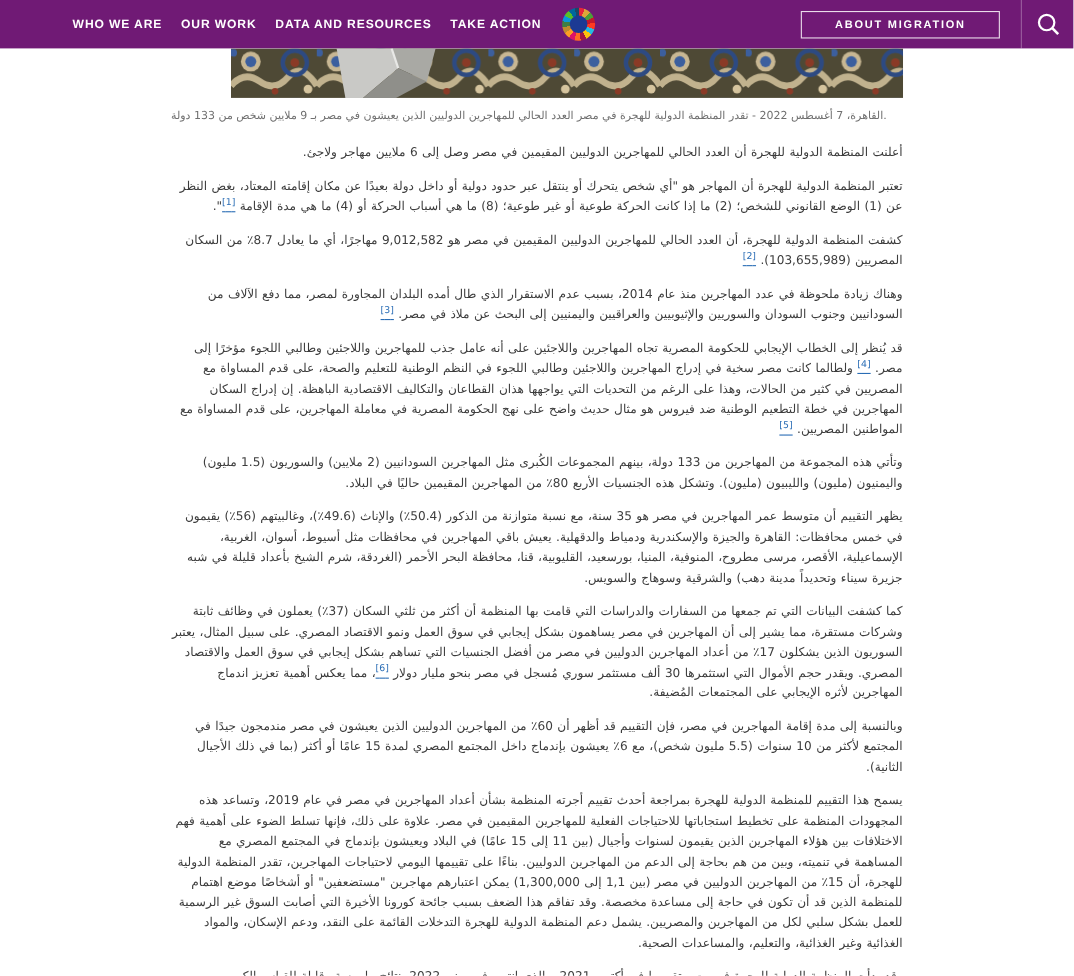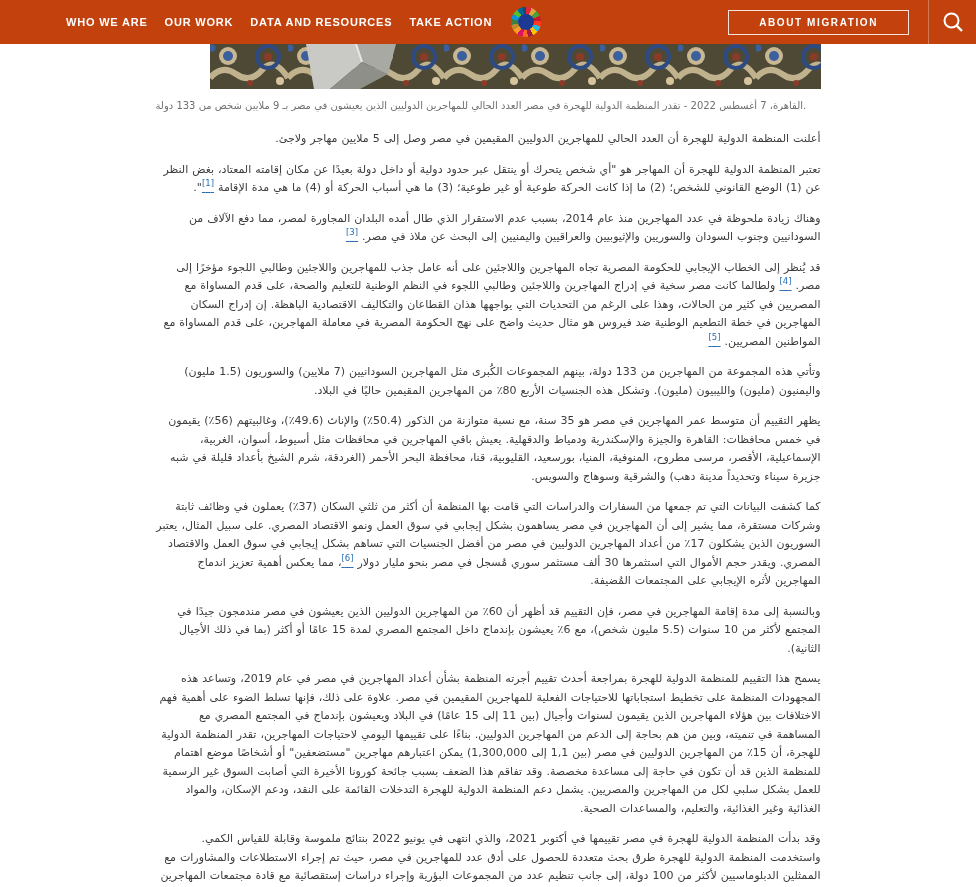--- a/index.html
+++ b/index.html
@@ -5,21 +5,21 @@
   * { box-sizing: border-box; }
   html, body { margin: 0; padding: 0; }
   body {
     width: 976px; height: 887px; overflow: hidden;
     background: #ffffff;
     font-family: "DejaVu Sans", sans-serif;
   }
 
   
   header.navbar {
-    height: 44px; background: #c2410c;
+    height: 44px; background: #701a75;
     display: flex; align-items: center;
     padding-left: 66px;
   }
   .nav-items { display: flex; align-items: center; }
   .nav-item {
     color: #ffffff;
     font-family: "Liberation Sans", sans-serif;
     font-weight: bold; font-size: 11px; letter-spacing: 0.8px;
     margin-right: 17px; white-space: nowrap; cursor: pointer;
     text-transform: uppercase;
@@ -111,24 +111,25 @@
       </defs>
       <rect width="611" height="45" fill="url(#cpt)"></rect>
       <polygon points="96,0 146,0 152,18 120,45 104,45" fill="#c9c9c6"></polygon>
       <polygon points="146,0 186,0 178,30 152,18" fill="#a9a9a4"></polygon>
       <polygon points="152,18 178,30 150,45 120,45" fill="#8f8f8a"></polygon>
       <line x1="146" y1="0" x2="152" y2="18" stroke="#e8e8e6" stroke-width="2"></line>
     </svg>
   </figure>
   <p class="hero-caption">.القاهرة، 7 أغسطس 2022 - تقدر المنظمة الدولية للهجرة في مصر العدد الحالي للمهاجرين الدوليين الذين يعيشون في مصر بـ 9 ملايين شخص من 133 دولة</p>
   <article class="article-body">
-      <p class="para"><span>أعلنت المنظمة الدولية للهجرة أن العدد الحالي للمهاجرين الدوليين المقيمين في مصر وصل إلى 5 ملايين مهاجر ولاجئ.</span></p>
-      <p class="para"><span>تعتبر المنظمة الدولية للهجرة أن المهاجر هو "أي شخص يتحرك أو ينتقل عبر حدود دولية أو داخل دولة بعيدًا عن مكان إقامته المعتاد، بغض النظر عن (1) الوضع القانوني للشخص؛ (2) ما إذا كانت الحركة طوعية أو غير طوعية؛ (3) ما هي أسباب الحركة أو (4) ما هي مدة الإقامة </span><a class="footnote"><sup>[1]</sup></a><span>".</span></p>
+      <p class="para"><span>أعلنت المنظمة الدولية للهجرة أن العدد الحالي للمهاجرين الدوليين المقيمين في مصر وصل إلى 6 ملايين مهاجر ولاجئ.</span></p>
+      <p class="para"><span>تعتبر المنظمة الدولية للهجرة أن المهاجر هو "أي شخص يتحرك أو ينتقل عبر حدود دولية أو داخل دولة بعيدًا عن مكان إقامته المعتاد، بغض النظر عن (1) الوضع القانوني للشخص؛ (2) ما إذا كانت الحركة طوعية أو غير طوعية؛ (8) ما هي أسباب الحركة أو (4) ما هي مدة الإقامة </span><a class="footnote"><sup>[1]</sup></a><span>".</span></p>
+      <p class="para"><span>كشفت المنظمة الدولية للهجرة، أن العدد الحالي للمهاجرين الدوليين المقيمين في مصر هو 9,012,582 مهاجرًا، أي ما يعادل 8.7٪ من السكان المصريين (103,655,989). </span><a class="footnote"><sup>[2]</sup></a></p>
       <p class="para"><span>وهناك زيادة ملحوظة في عدد المهاجرين منذ عام 2014، بسبب عدم الاستقرار الذي طال أمده البلدان المجاورة لمصر، مما دفع الآلاف من السودانيين وجنوب السودان والسوريين والإثيوبيين والعراقيين واليمنيين إلى البحث عن ملاذ في مصر. </span><a class="footnote"><sup>[3]</sup></a></p>
       <p class="para"><span>قد يُنظر إلى الخطاب الإيجابي للحكومة المصرية تجاه المهاجرين واللاجئين على أنه عامل جذب للمهاجرين واللاجئين وطالبي اللجوء مؤخرًا إلى مصر. </span><a class="footnote"><sup>[4]</sup></a><span> ولطالما كانت مصر سخية في إدراج المهاجرين واللاجئين وطالبي اللجوء في النظم الوطنية للتعليم والصحة، على قدم المساواة مع المصريين في كثير من الحالات، وهذا على الرغم من التحديات التي يواجهها هذان القطاعان والتكاليف الاقتصادية الباهظة. إن إدراج السكان المهاجرين في خطة التطعيم الوطنية ضد فيروس هو مثال حديث واضح على نهج الحكومة المصرية في معاملة المهاجرين، على قدم المساواة مع المواطنين المصريين. </span><a class="footnote"><sup>[5]</sup></a></p>
-      <p class="para"><span>وتأتي هذه المجموعة من المهاجرين من 133 دولة، بينهم المجموعات الكُبرى مثل المهاجرين السودانيين (7 ملايين) والسوريون (1.5 مليون) واليمنيون (مليون) والليبيون (مليون). وتشكل هذه الجنسيات الأربع 80٪ من المهاجرين المقيمين حاليًا في البلاد.</span></p>
+      <p class="para"><span>وتأتي هذه المجموعة من المهاجرين من 133 دولة، بينهم المجموعات الكُبرى مثل المهاجرين السودانيين (2 ملايين) والسوريون (1.5 مليون) واليمنيون (مليون) والليبيون (مليون). وتشكل هذه الجنسيات الأربع 80٪ من المهاجرين المقيمين حاليًا في البلاد.</span></p>
       <p class="para"><span>يظهر التقييم أن متوسط عمر المهاجرين في مصر هو 35 سنة، مع نسبة متوازنة من الذكور (50.4٪) والإناث (49.6٪)، وغالبيتهم (56٪) يقيمون في خمس محافظات: القاهرة والجيزة والإسكندرية ودمياط والدقهلية. يعيش باقي المهاجرين في محافظات مثل أسيوط، أسوان، الغربية، الإسماعيلية، الأقصر، مرسى مطروح، المنوفية، المنيا، بورسعيد، القليوبية، قنا، محافظة البحر الأحمر (الغردقة، شرم الشيخ بأعداد قليلة في شبه جزيرة سيناء وتحديداً مدينة دهب) والشرقية وسوهاج والسويس.</span></p>
       <p class="para"><span>كما كشفت البيانات التي تم جمعها من السفارات والدراسات التي قامت بها المنظمة أن أكثر من ثلثي السكان (37٪) يعملون في وظائف ثابتة وشركات مستقرة، مما يشير إلى أن المهاجرين في مصر يساهمون بشكل إيجابي في سوق العمل ونمو الاقتصاد المصري. على سبيل المثال، يعتبر السوريون الذين يشكلون 17٪ من أعداد المهاجرين الدوليين في مصر من أفضل الجنسيات التي تساهم بشكل إيجابي في سوق العمل والاقتصاد المصري. ويقدر حجم الأموال التي استثمرها 30 ألف مستثمر سوري مُسجل في مصر بنحو مليار دولار </span><a class="footnote"><sup>[6]</sup></a><span>، مما يعكس أهمية تعزيز اندماج المهاجرين لأثره الإيجابي على المجتمعات المُضيفة.</span></p>
       <p class="para"><span>وبالنسبة إلى مدة إقامة المهاجرين في مصر، فإن التقييم قد أظهر أن 60٪ من المهاجرين الدوليين الذين يعيشون في مصر مندمجون جيدًا في المجتمع لأكثر من 10 سنوات (5.5 مليون شخص)، مع 6٪ يعيشون بإندماج داخل المجتمع المصري لمدة 15 عامًا أو أكثر (بما في ذلك الأجيال الثانية).</span></p>
       <p class="para"><span>يسمح هذا التقييم للمنظمة الدولية للهجرة بمراجعة أحدث تقييم أجرته المنظمة بشأن أعداد المهاجرين في مصر في عام 2019، وتساعد هذه المجهودات المنظمة على تخطيط استجاباتها للاحتياجات الفعلية للمهاجرين المقيمين في مصر. علاوة على ذلك، فإنها تسلط الضوء على أهمية فهم الاختلافات بين هؤلاء المهاجرين الذين يقيمون لسنوات وأجيال (بين 11 إلى 15 عامًا) في البلاد ويعيشون بإندماج في المجتمع المصري مع المساهمة في تنميته، وبين من هم بحاجة إلى الدعم من المهاجرين الدوليين. بناءًا على تقييمها اليومي لاحتياجات المهاجرين، تقدر المنظمة الدولية للهجرة، أن 15٪ من المهاجرين الدوليين في مصر (بين 1,1 إلى 1,300,000) يمكن اعتبارهم مهاجرين "مستضعفين" أو أشخاصًا موضع اهتمام للمنظمة الذين قد أن تكون في حاجة إلى مساعدة مخصصة. وقد تفاقم هذا الضعف بسبب جائحة كورونا الأخيرة التي أصابت السوق غير الرسمية للعمل بشكل سلبي لكل من المهاجرين والمصريين. يشمل دعم المنظمة الدولية للهجرة التدخلات القائمة على النقد، ودعم الإسكان، والمواد الغذائية وغير الغذائية، والتعليم، والمساعدات الصحية.</span></p>
       <p class="para"><span>وقد بدأت المنظمة الدولية للهجرة في مصر تقييمها في أكتوبر 2021، والذي انتهى في يونيو 2022 بنتائج ملموسة وقابلة للقياس الكمي. واستخدمت المنظمة الدولية للهجرة طرق بحث متعددة للحصول على أدق عدد للمهاجرين في مصر، حيث تم إجراء الاستطلاعات والمشاورات مع الممثلين الدبلوماسيين لأكثر من 100 دولة، إلى جانب تنظيم عدد من المجموعات البؤرية وإجراء دراسات إستقصائية مع قادة مجتمعات المهاجرين المختلفة، بالإضافة إلى البيانات التي جمعتها المنظمة من خلال تفاعلها اليومي مع المهاجرين، والمراجعة الأكاديمية للدراسات والأبحاث والبيانات المتوفرة حول أعداد المهاجرين في مصر. وقد كُلل هذا المجهود بالنجاح في جمع معلومات عن عدد المهاجرين واللاجئين في مصر، بيانات مصنفة حسب الجنس والعمر والموقع ومدة الإقامة والغرض من الإقامة، وكذلك حالة العمل.</span></p>
     </article>
 </main>
 
 </body></html>

